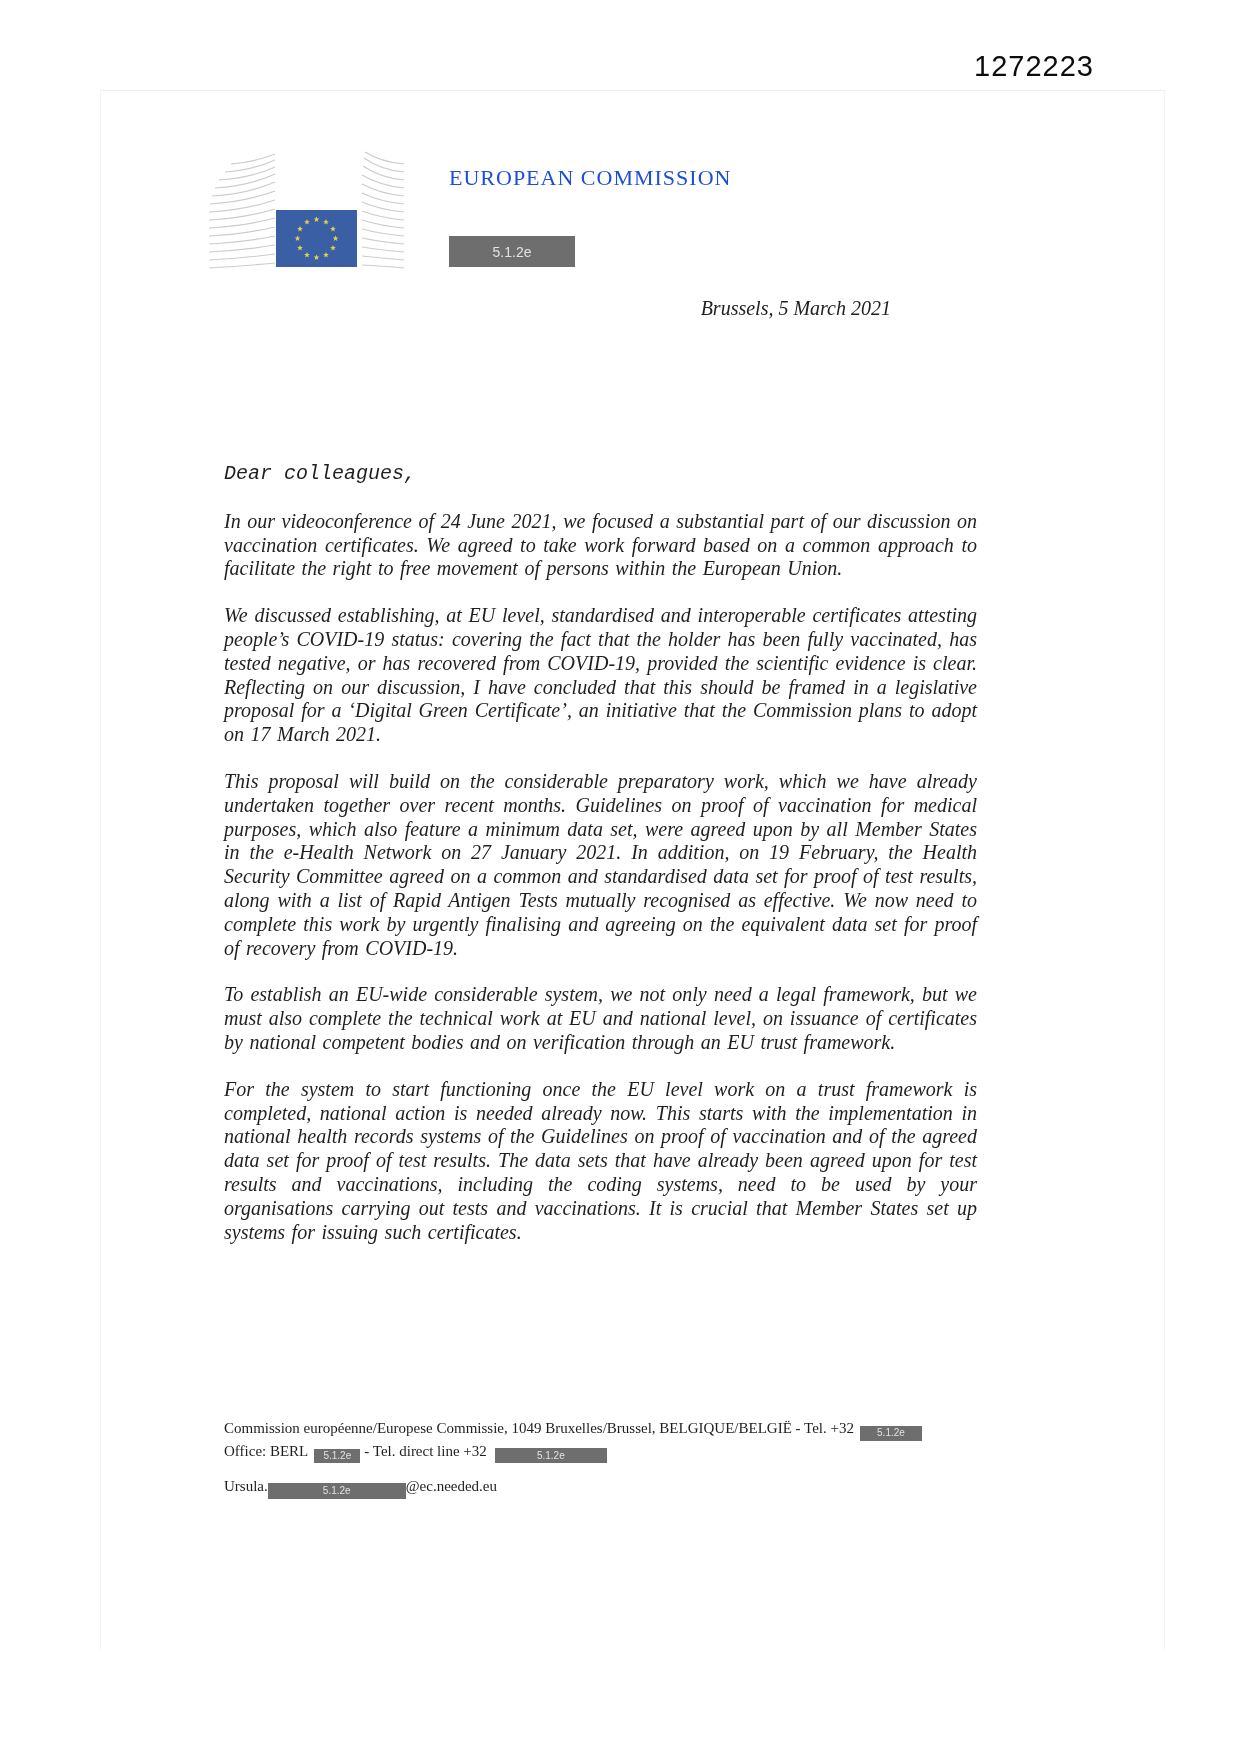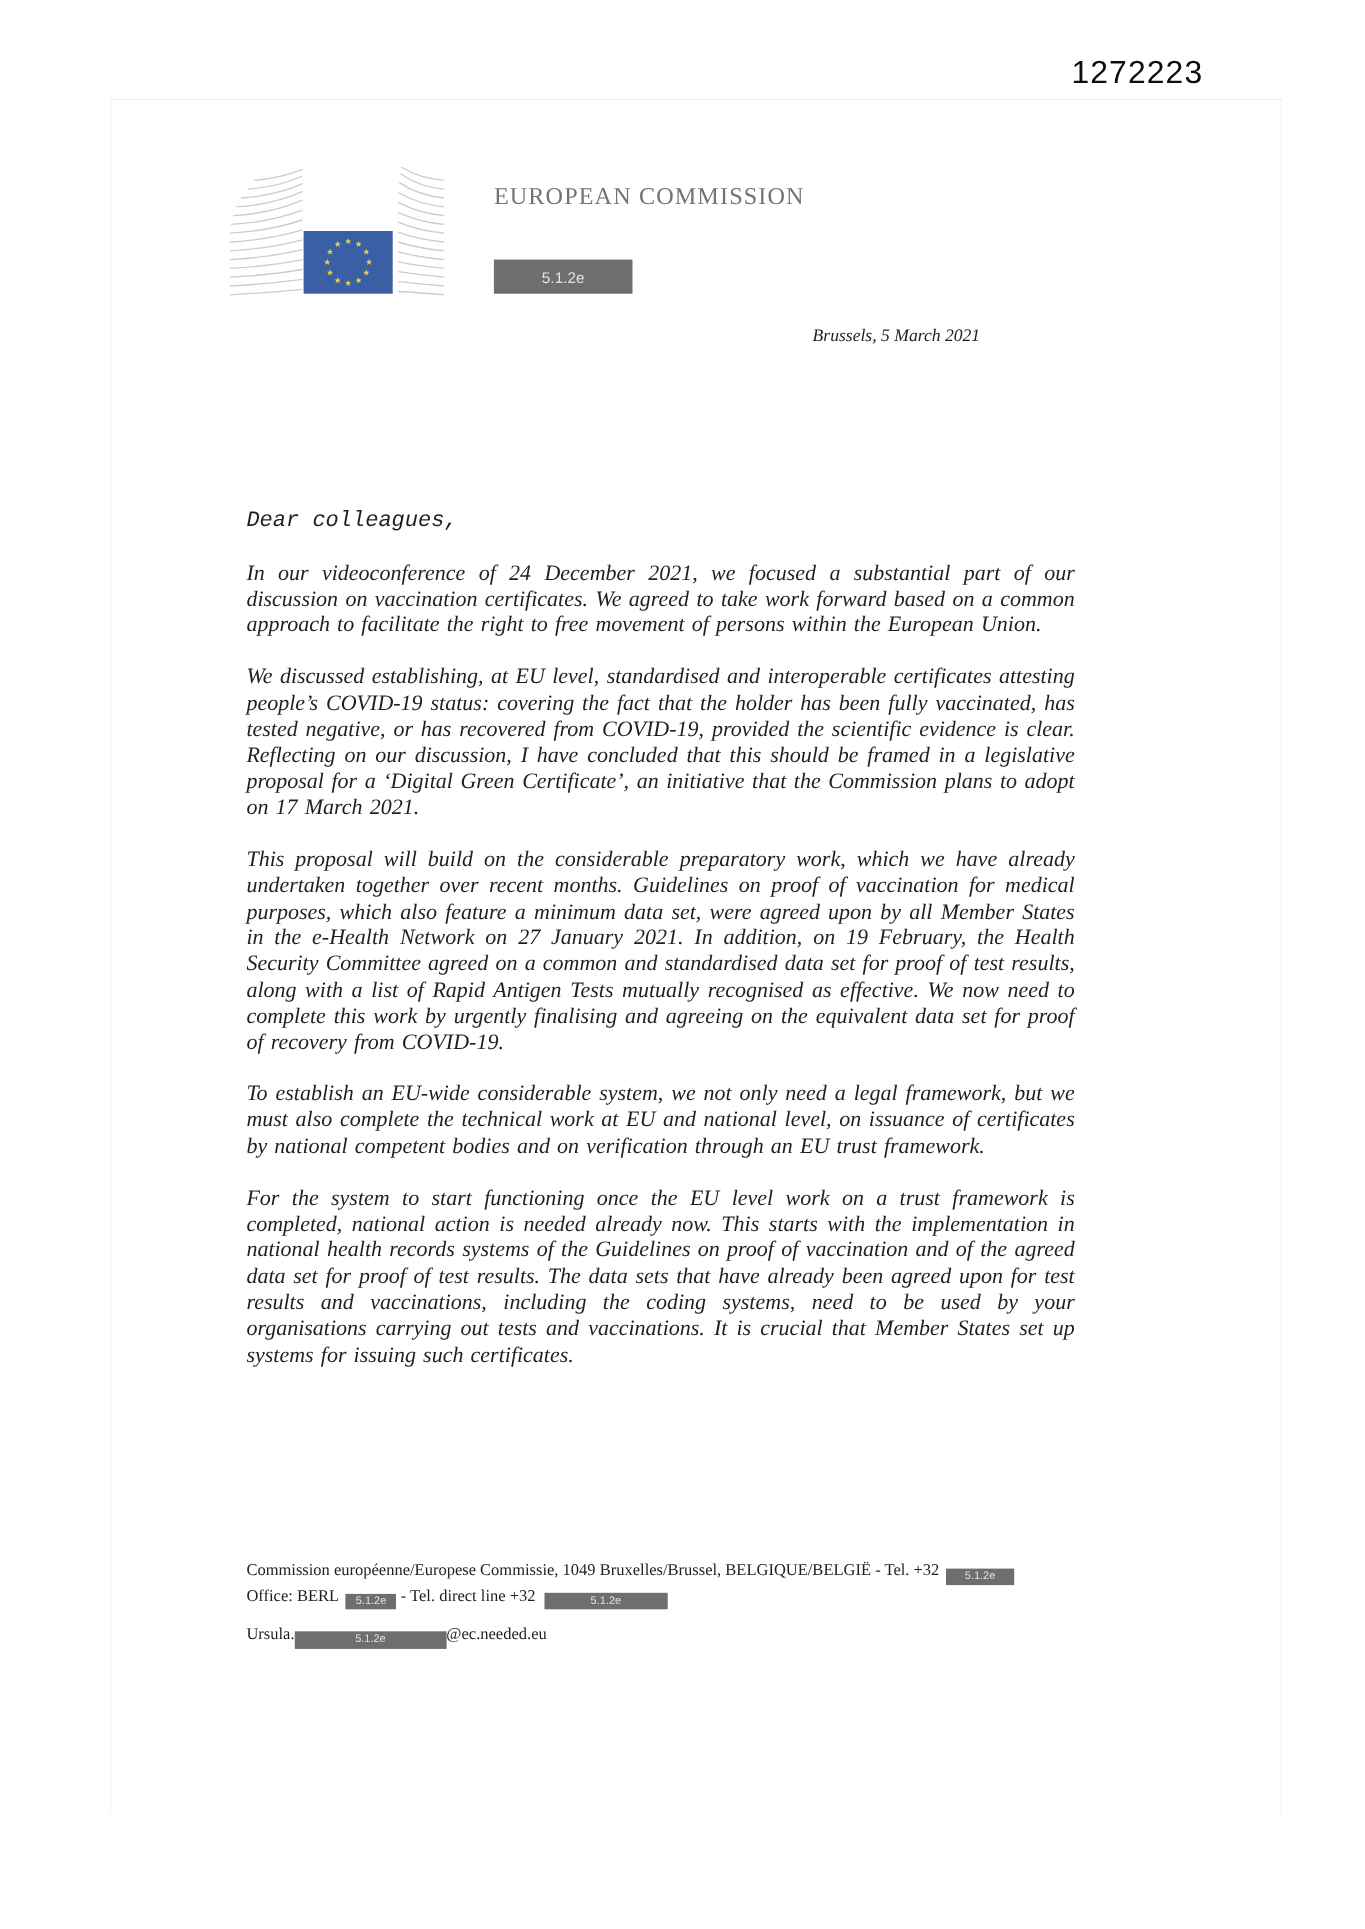--- a/index.html
+++ b/index.html
@@ -14,35 +14,35 @@
 
   .doc-number {
     position:absolute; left:960px; top:50px;
     font-family:"Liberation Sans", sans-serif; font-size:29px; color:#0c0c0c; letter-spacing:1px;
   }
 
   .logo { position:absolute; left:195px; top:150px; width:195px; height:122px; }
 
   .org-name {
     position:absolute; left:435px; top:165px;
-    font-size:22px; color:#737373; letter-spacing:1px; white-space:nowrap;
+    font-size:22px; color:#1d4ed8; letter-spacing:1px; white-space:nowrap;
   }
 
   .redaction {
     background:#6e6e6e; color:#e2e2e2; text-align:center;
     font-family:"Liberation Sans", sans-serif;
     display:inline-flex; align-items:center; justify-content:center;
   }
   .header-redaction {
     position:absolute; left:435px; top:236px; width:126px; height:31px; font-size:14px;
   }
 
   .dateline {
     position:absolute; left:210px; top:297px; width:667px;
-    text-align:right; font-style:italic; font-size:16px; color:#222;
+    text-align:right; font-style:italic; font-size:20px; color:#222;
   }
 
   .letter-body {
     position:absolute; left:210px; top:462px; width:753px;
     font-style:italic; font-size:20px; line-height:23.8px; color:#1f1f1f;
   }
   .letter-body .salutation { margin-bottom:24px;font-family:Liberation Mono, monospace; }
   .letter-body p.para { text-align:justify; margin-bottom:23px; word-spacing:1.5px; }
 
   .footer {
@@ -124,21 +124,21 @@
   </svg>
 
   <div class="org-name">EUROPEAN COMMISSION</div>
 
   <div class="redaction header-redaction">5.1.2e</div>
 
   <div class="dateline">Brussels, 5 March 2021</div>
 
   <div class="letter-body">
     <p class="salutation">Dear colleagues,</p>
-    <p class="para">In our videoconference of 24 December 2021, we focused a substantial part of our discussion on vaccination certificates. We agreed to take work forward based on a common approach to facilitate the right to free movement of persons within the European Union.</p>
+    <p class="para">In our videoconference of 24 June 2021, we focused a substantial part of our discussion on vaccination certificates. We agreed to take work forward based on a common approach to facilitate the right to free movement of persons within the European Union.</p>
     <p class="para">We discussed establishing, at EU level, standardised and interoperable certificates attesting people’s COVID-19 status: covering the fact that the holder has been fully vaccinated, has tested negative, or has recovered from COVID-19, provided the scientific evidence is clear. Reflecting on our discussion, I have concluded that this should be framed in a legislative proposal for a ‘Digital Green Certificate’, an initiative that the Commission plans to adopt on 17 March 2021.</p>
     <p class="para">This proposal will build on the considerable preparatory work, which we have already undertaken together over recent months. Guidelines on proof of vaccination for medical purposes, which also feature a minimum data set, were agreed upon by all Member States in the e-Health Network on 27 January 2021. In addition, on 19 February, the Health Security Committee agreed on a common and standardised data set for proof of test results, along with a list of Rapid Antigen Tests mutually recognised as effective. We now need to complete this work by urgently finalising and agreeing on the equivalent data set for proof of recovery from COVID-19.</p>
     <p class="para">To establish an EU-wide considerable system, we not only need a legal framework, but we must also complete the technical work at EU and national level, on issuance of certificates by national competent bodies and on verification through an EU trust framework.</p>
     <p class="para">For the system to start functioning once the EU level work on a trust framework is completed, national action is needed already now. This starts with the implementation in national health records systems of the Guidelines on proof of vaccination and of the agreed data set for proof of test results. The data sets that have already been agreed upon for test results and vaccinations, including the coding systems, need to be used by your organisations carrying out tests and vaccinations. It is crucial that Member States set up systems for issuing such certificates.</p>
   </div>
 
   <div class="footer">
     <div class="fline">
       <span>Commission européenne/Europese Commissie, 1049 Bruxelles/Brussel, BELGIQUE/BELGIË - Tel. +32</span><span class="redaction r-line1">5.1.2e</span>
     </div>

